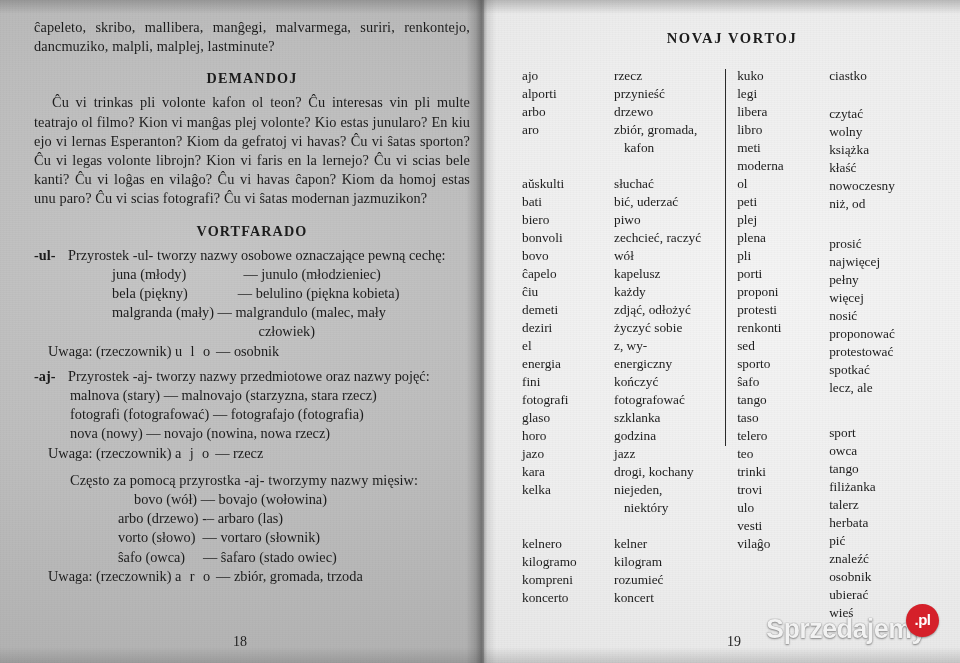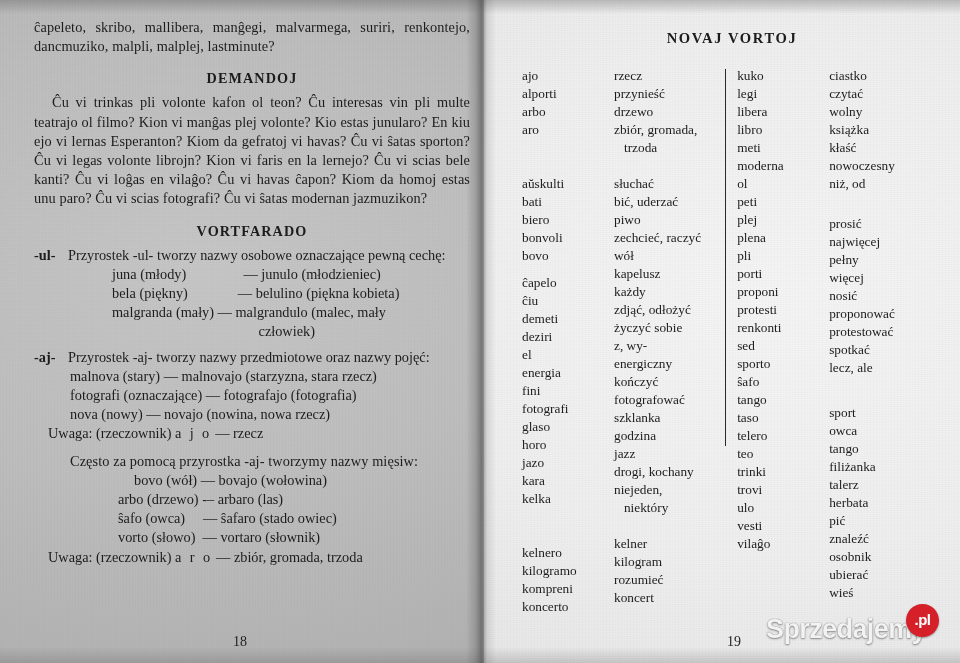--- a/index.html
+++ b/index.html
@@ -226,42 +226,47 @@
     <div class="sp-6"></div>
 
     <div class="suffix-block">
       <span class="suffix-tag">-ul-</span>
       <span class="suffix-text">Przyrostek -ul- tworzy nazwy osobowe oznaczające pewną cechę:</span>
     </div>
     <div class="ex-line" style="padding-left:78px">juna (młody)                — junulo (młodzieniec)</div>
     <div class="ex-line" style="padding-left:78px">bela (piękny)              — belulino (piękna kobieta)</div>
     <div class="ex-line" style="padding-left:78px">malgranda (mały) — malgrandulo (malec, mały</div>
     <div class="ex-line" style="padding-left:78px">                                         człowiek)</div>
+    <div class="note-line">
+      <span>Uwaga: (rzeczownik)</span>
+      <span class="sp-word">u l o</span>
+      <span>— osobnik</span>
+    </div>
 
     <div class="sp-6"></div>
 
     <div class="suffix-block">
       <span class="suffix-tag">-aj-</span>
       <span class="suffix-text">Przyrostek -aj- tworzy nazwy przedmiotowe oraz nazwy pojęć:</span>
     </div>
     <div class="ex-line" style="padding-left:36px">malnova (stary) — malnovajo (starzyzna, stara rzecz)</div>
-    <div class="ex-line" style="padding-left:36px">fotografi (oznaczające) — fotografajo (fotografia)</div>
+    <div class="ex-line" style="padding-left:36px">fotografi (fotografować) — fotografajo (fotografia)</div>
     <div class="ex-line" style="padding-left:36px">nova (nowy) — novajo (nowina, nowa rzecz)</div>
     <div class="note-line">
       <span>Uwaga: (rzeczownik)</span>
       <span class="sp-word">a j o</span>
       <span>— rzecz</span>
     </div>
     <div class="sp-8"></div>
     <div class="para" style="padding-left:36px;text-align:justify">Często za pomocą przyrostka -aj- tworzymy nazwy mięsiw:</div>
     <div class="ex-line" style="padding-left:100px">bovo (wół) — bovajo (wołowina)</div>
 
     <div class="ex-line" style="padding-left:84px">arbo (drzewo) -– arbaro (las)</div>
+    <div class="ex-line" style="padding-left:84px">vorto (słowo)  — vortaro (słownik)</div>
     <div class="ex-line" style="padding-left:84px">ŝafo (owca)     — ŝafaro (stado owiec)</div>
-    <div class="ex-line" style="padding-left:84px">vorto (słowo)  — vortaro (słownik)</div>
     <div class="note-line">
       <span>Uwaga: (rzeczownik)</span>
       <span class="sp-word">a r o</span>
       <span>— zbiór, gromada, trzoda</span>
     </div>
   </div>
 
   <div class="page-body right-col">
 
     <div class="hdr" style="font-size:14.6px;letter-spacing:1.6px">NOVAJ VORTOJ</div>
@@ -277,21 +282,21 @@
             <div class="v-row" style="width: 92px;">alporti</div>
             <div class="v-row" style="width: 92px;">arbo</div>
             <div class="v-row" style="width: 92px;">aro</div>
             <div class="v-row" style="width: 92px;">&nbsp;</div>
             <div class="v-row" style="width: 92px;">&nbsp;</div>
             <div class="v-row" style="width: 92px;">aŭskulti</div>
             <div class="v-row" style="width: 92px;">bati</div>
             <div class="v-row" style="width: 92px;">biero</div>
             <div class="v-row" style="width: 92px;">bonvoli</div>
             <div class="v-row" style="width: 92px;">bovo</div>
-            <div class="v-row" style="width: 92px; margin-top: 9px;">ĉapelo</div>
+            <div class="v-row" style="width: 92px;">ĉapelo</div>
             <div class="v-row" style="width: 92px;">ĉiu</div>
             <div class="v-row" style="width: 92px;">demeti</div>
             <div class="v-row" style="width: 92px; font-family: Liberation Serif, serif;">deziri</div>
             <div class="v-row" style="width: 92px;">el</div>
             <div class="v-row" style="width: 92px;">energia</div>
             <div class="v-row" style="width: 92px;">fini</div>
             <div class="v-row" style="width: 92px;">fotografi</div>
             <div class="v-row" style="width: 92px;">glaso</div>
             <div class="v-row" style="width: 92px;">horo</div>
             <div class="v-row" style="width: 92px;">jazo</div>
@@ -302,21 +307,21 @@
             <div class="v-row" style="width: 92px;">kelnero</div>
             <div class="v-row" style="width: 92px;">kilogramo</div>
             <div class="v-row" style="width: 92px;">kompreni</div>
             <div class="v-row" style="width: 92px;">koncerto</div>
           </div>
         <div class="v-gloss-col" id="vl-gloss">
             <div class="v-row" style="white-space: pre;">rzecz</div>
             <div class="v-row" style="white-space: pre;">przynieść</div>
             <div class="v-row" style="white-space: pre;">drzewo</div>
             <div class="v-row" style="white-space: pre;">zbiór, gromada,</div>
-            <div class="v-row" style="white-space: pre;">   trzoda</div>
+            <div class="v-row" style="white-space: pre;">   kafon</div>
             <div class="v-row" style="white-space: pre;">&nbsp;</div>
             <div class="v-row" style="white-space: pre;">słuchać</div>
             <div class="v-row" style="white-space: pre;">bić, uderzać</div>
             <div class="v-row" style="white-space: pre;">piwo</div>
             <div class="v-row" style="white-space: pre;">zechcieć, raczyć</div>
             <div class="v-row" style="white-space: pre;">wół</div>
             <div class="v-row" style="white-space: pre;">kapelusz</div>
             <div class="v-row" style="white-space: pre;">każdy</div>
             <div class="v-row" style="white-space: pre;">zdjąć, odłożyć</div>
             <div class="v-row" style="white-space: pre;">życzyć sobie</div>
@@ -363,21 +368,21 @@
             <div class="v-row" style="width: 92px;">telero</div>
             <div class="v-row" style="width: 92px;">teo</div>
             <div class="v-row" style="width: 92px;">trinki</div>
             <div class="v-row" style="width: 92px;">trovi</div>
             <div class="v-row" style="width: 92px;">ulo</div>
             <div class="v-row" style="width: 92px;">vesti</div>
             <div class="v-row" style="width: 92px;">vilaĝo</div>
           </div>
         <div class="v-gloss-col" id="vr-gloss">
             <div class="v-row" style="white-space: pre;">ciastko</div>
-            <div class="v-row" style="white-space: pre;">czytać</div>
+            <div class="v-row" style="white-space: pre; margin-top: 20px;">czytać</div>
             <div class="v-row" style="white-space: pre;">wolny</div>
             <div class="v-row" style="white-space: pre;">książka</div>
             <div class="v-row" style="white-space: pre;">kłaść</div>
             <div class="v-row" style="white-space: pre;">nowoczesny</div>
             <div class="v-row" style="white-space: pre;">niż, od</div>
             <div class="v-row" style="white-space: pre; margin-top: 22px;">prosić</div>
             <div class="v-row" style="white-space: pre;">najwięcej</div>
             <div class="v-row" style="white-space: pre;">pełny</div>
             <div class="v-row" style="white-space: pre;">więcej</div>
             <div class="v-row" style="white-space: pre;">nosić</div>

